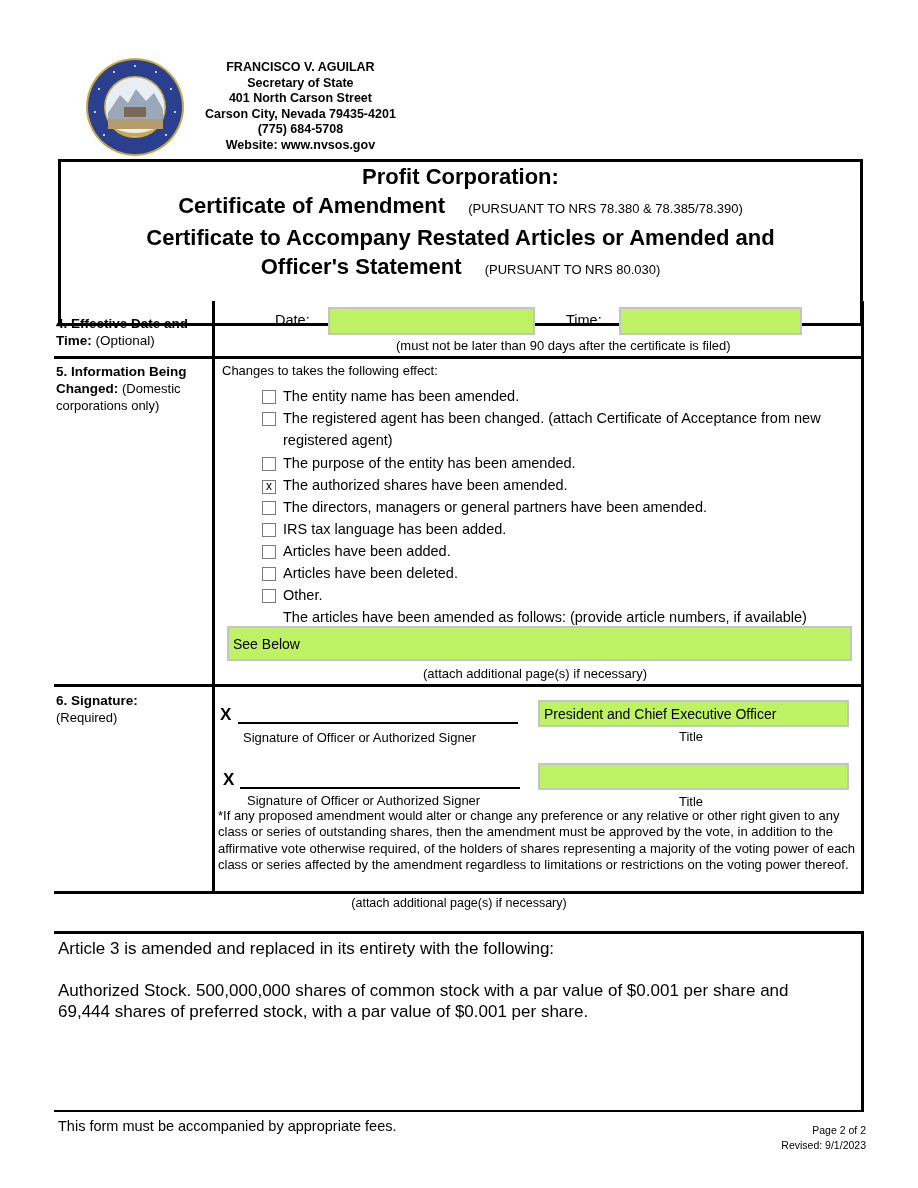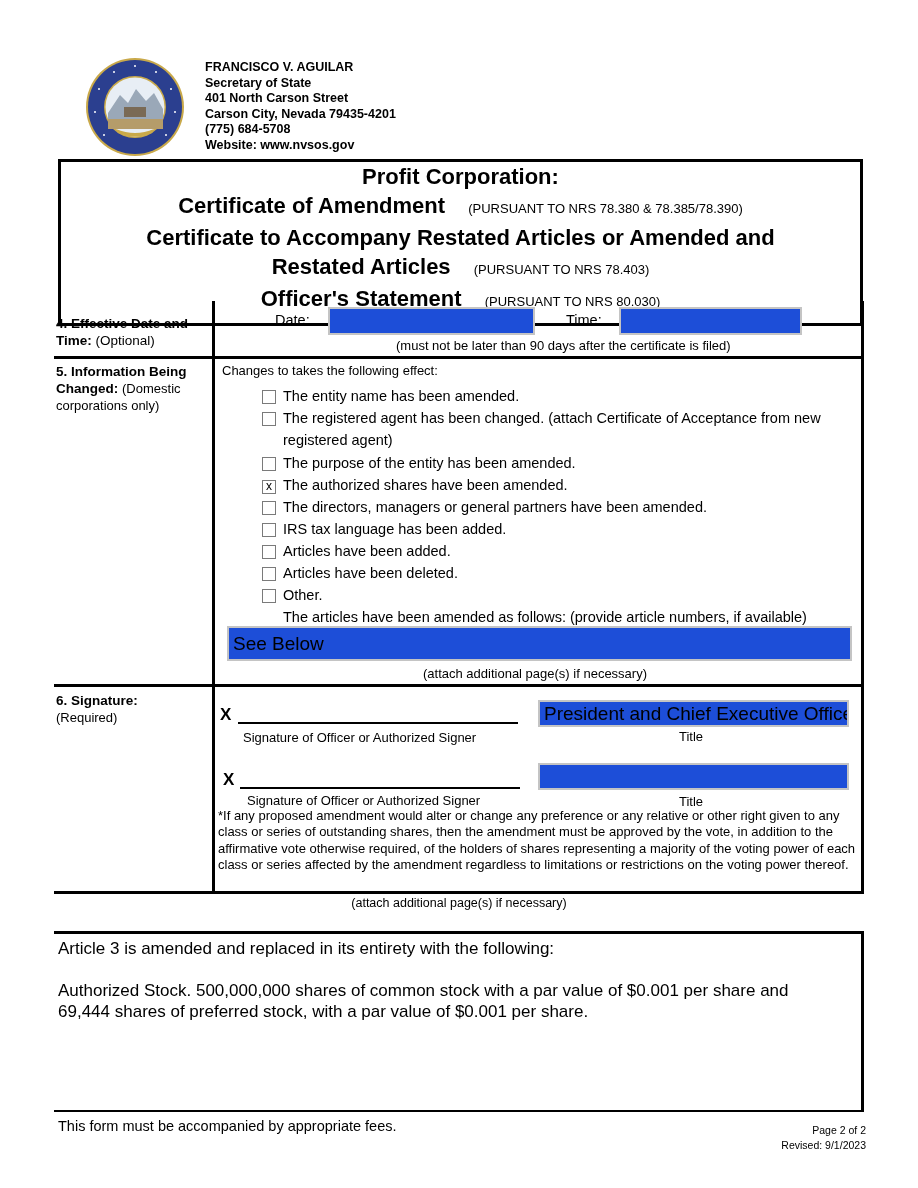--- a/index.html
+++ b/index.html
@@ -1,39 +1,39 @@
 <!DOCTYPE html>
 <html><head>
   <meta charset="utf-8">
   <style>
     * { box-sizing: border-box; margin: 0; padding: 0; }
     html, body { width: 918px; height: 1188px; background: #ffffff; overflow: hidden; }
     body { position: relative; font-family: "Liberation Sans", sans-serif; color: #000; }
 
     
     .seal { position: absolute; left: 84px; top: 57px; width: 102px; height: 100px; }
-    .sos-info { position: absolute; left: 205px; top: 60px; font-weight: bold; font-size: 12.5px; line-height: 15.5px; }
+    .sos-info { position: absolute; left: 205px; top: 60px; font-weight: bold; font-size: 12.5px; line-height: 15.5px; text-align: center; }
     .sos-info div { white-space: nowrap; }
 
     
     .title-box { position: absolute; left: 58px; top: 159px; width: 805px; height: 167px; border: 3px solid #000; text-align: center; }
     .t-line { font-weight: bold; white-space: nowrap; line-height: 29px; font-size: 22px; }
     .t-line .sub { font-weight: normal; font-size: 13px; margin-left: 17px; }
     .t-line1 { margin-top: 0px; }
     .vline { position: absolute; left: 212px; top: 301px; width: 3px; height: 592px; background: #000; }
     .right-border { position: absolute; left: 861px; top: 301px; width: 3px; height: 592px; background: #000; }
     .hline { position: absolute; left: 54px; width: 810px; height: 3px; background: #000; }
 
     .label { position: absolute; left: 56px; font-size: 13.5px; line-height: 17px; }
     .label b { font-weight: bold; }
 
     .txt { position: absolute; font-size: 14.5px; white-space: nowrap; line-height: 18px; }
     .small { font-size: 13px; }
 
-    .field { position: absolute; border: 2px solid #c4c4c4; background: #1d4ed8; font-size: 19px; padding-left: 4px; line-height: 22px; }
+    .field { position: absolute; border: 2px solid #c4c4c4; background: #bef264; font-size: 14px; padding-left: 4px; line-height: 22px; }
 
     .cb { position: absolute; width: 14px; height: 14px; border: 1.5px solid #7a7a7a; background: #fff; font-size: 12px; line-height: 11px; text-align: center; color: #000; }
 
     .sig-x { position: absolute; font-weight: bold; font-size: 17px; }
     .sig-line { position: absolute; height: 2px; background: #000; }
 
     .footnote { position: absolute; left: 218px; top: 808px; width: 648px; font-size: 13px; line-height: 16.3px; }
 
     .please { position: absolute; left: 54px; top: 896px; width: 810px; text-align: center; }
     .please .p1 { font-weight: bold; font-size: 13.5px; line-height: 16px; }
@@ -77,21 +77,20 @@
   <div>401 North Carson Street</div>
   <div>Carson City, Nevada 79435-4201</div>
   <div>(775) 684-5708</div>
   <div>Website:  www.nvsos.gov</div>
 </div>
 
 <div class="title-box">
   <div class="t-line t-line1"><span>Profit Corporation:</span></div>
   <div class="t-line"><span>Certificate of Amendment</span> <span class="sub">(PURSUANT TO NRS 78.380 &amp; 78.385/78.390)</span></div>
   <div class="t-line"><span>Certificate to Accompany Restated Articles or Amended and</span></div>
-  <div class="t-line"><span>Restated Articles</span> <span class="sub">(PURSUANT TO NRS 78.403)</span></div>
   <div class="t-line"><span>Officer's Statement</span> <span class="sub">(PURSUANT TO NRS 80.030)</span></div>
 </div>
 
 <div class="vline"></div>
 <div class="right-border"></div>
 <div class="hline" style="top:356px"></div>
 <div class="hline" style="top:684px"></div>
 <div class="hline" style="top:891px"></div>
 
 <div class="label" style="top:315px; width:155px;">

